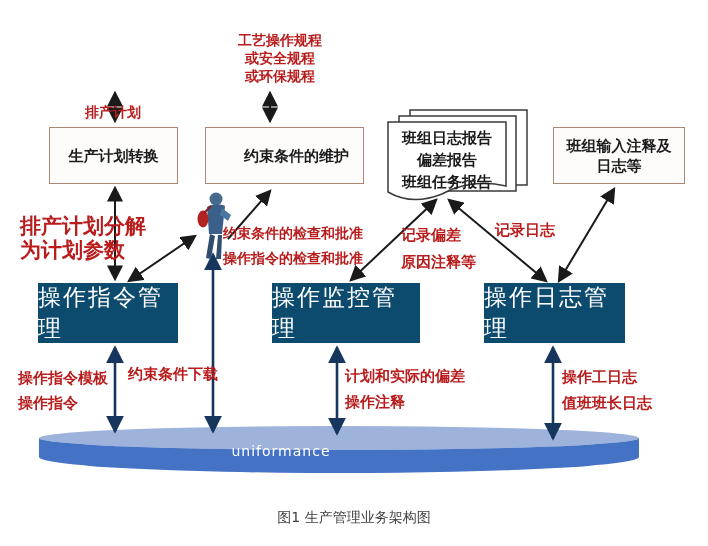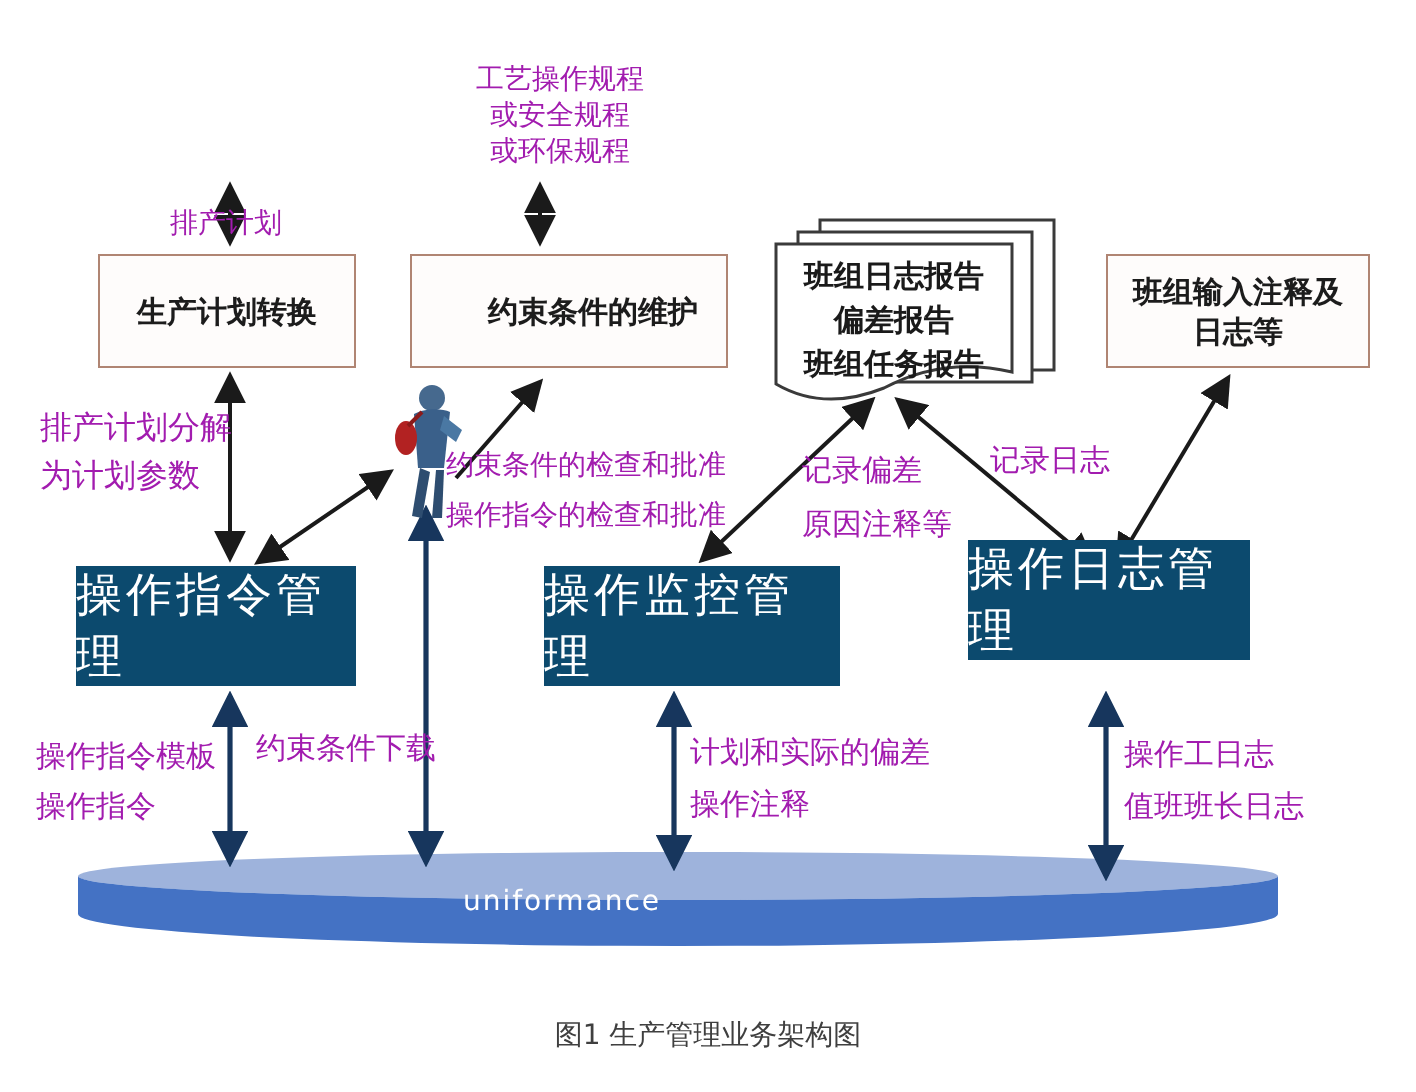--- a/index.html
+++ b/index.html
@@ -1,20 +1,20 @@
 <!DOCTYPE html>
 <html><head>
 <meta charset="utf-8">
 <style>
   html,body{margin:0;padding:0;background:#ffffff;}
   #canvas{
     position:relative;width:708px;height:546px;background:#ffffff;overflow:hidden;
     font-family:"DejaVu Sans","Liberation Sans",sans-serif;color:#1a1a1a;
   }
-  .lbl{position:absolute;font-weight:normal;font-size:14px;line-height:17px;white-space:nowrap;color:#a21caf;}
+  .lbl{position:absolute;font-weight:bold;font-size:14px;line-height:17px;white-space:nowrap;color:#b91c1c;}
   .lbl-center{text-align:center;}
   .wbox{
     position:absolute;border:1px solid #b08573;background:#fefcfb;
     display:flex;flex-direction:column;align-items:center;justify-content:center;
     font-weight:bold;font-size:15px;color:#1c1c1c;text-align:center;line-height:20px;
   }
   .bbox{
     position:absolute;background:#0c4a6e;color:#ffffff;
     display:flex;align-items:center;justify-content:center;
     font-size:23px;letter-spacing:2px;
@@ -109,21 +109,21 @@
     <span>班组输入注释及</span>
     <span>日志等</span>
   </div>
 
   <div class="stack-text">
     <span>班组日志报告</span>
     <span>偏差报告</span>
     <span>班组任务报告</span>
   </div>
 
-  <div class="lbl" style="left:20px;top:202px;font-size:16px;line-height:24px;">
+  <div class="lbl" style="left:20px;top:214px;font-size:21px;line-height:24px;">
     <span style="display:block">排产计划分解</span>
     <span style="display:block">为计划参数</span>
   </div>
 
   <div class="lbl" style="left:223px;top:221px;line-height:25px;">
     <span style="display:block">约束条件的检查和批准</span>
     <span style="display:block">操作指令的检查和批准</span>
   </div>
 
   <div class="lbl" style="left:401px;top:222px;font-size:15px;line-height:27px;">
@@ -132,21 +132,21 @@
   </div>
 
   <div class="lbl" style="left:495px;top:222px;font-size:15px;">记录日志</div>
 
   <div class="bbox" style="left:38px;top:283px;width:140px;height:60px;">
     <span>操作指令管理</span>
   </div>
   <div class="bbox" style="left:272px;top:283px;width:148px;height:60px;">
     <span>操作监控管理</span>
   </div>
-  <div class="bbox" style="left:484px;top:270px;width:141px;height:60px;">
+  <div class="bbox" style="left:484px;top:283px;width:141px;height:60px;">
     <span>操作日志管理</span>
   </div>
 
   <div class="lbl" style="left:18px;top:366px;font-size:15px;line-height:25px;">
     <span style="display:block">操作指令模板</span>
     <span style="display:block">操作指令</span>
   </div>
 
   <div class="lbl" style="left:128px;top:366px;font-size:15px;">约束条件下载</div>
 

